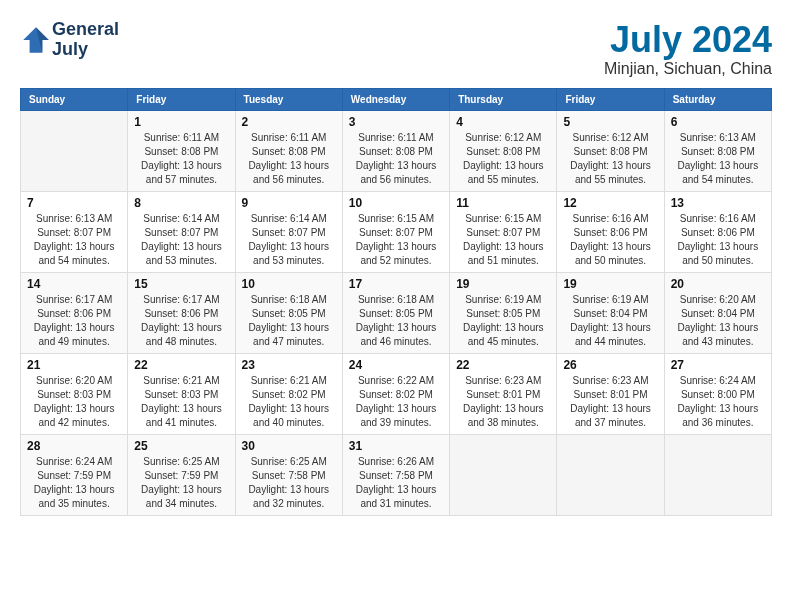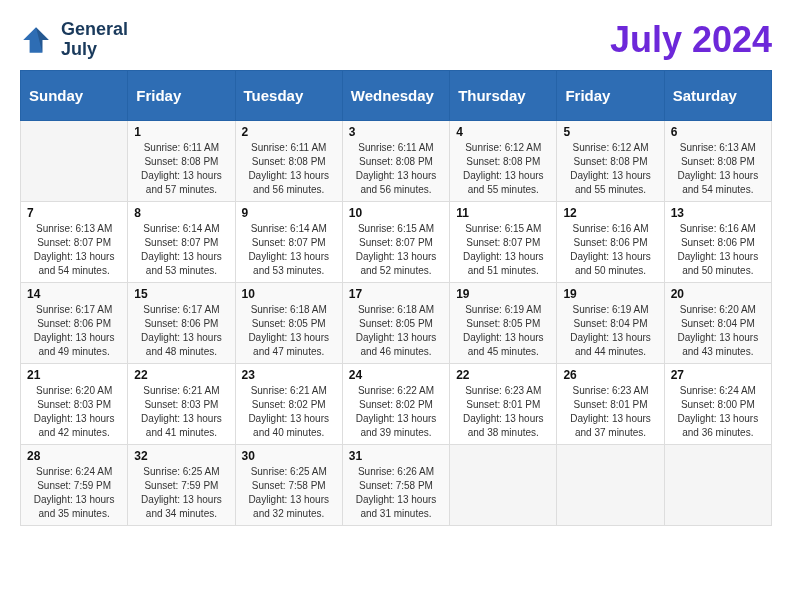--- a/index.html
+++ b/index.html
@@ -12,59 +12,59 @@
     }
     .header {
       display: flex;
       justify-content: space-between;
       align-items: flex-start;
       margin-bottom: 10px;
     }
     .logo {
       display: flex;
       align-items: center;
-      gap: 9px;
+      gap: 0;
     }
     .logo-text {
       font-size: 18px;
       font-weight: bold;
       color: #1a3a5c;
       line-height: 1.1;
     }
     .logo-text span {
       display: block;
     }
     .logo-icon {
       width: 32px;
       height: 32px;
     }
     .title-block {
       text-align: right;
     }
     .month-title {
       font-size: 36px;
       font-weight: bold;
-      color: #6d28d9;
+      color: #0369a1;
       line-height: 1.1;
     }
     .location-title {
       font-size: 16px;
       color: #333;
     }
     .calendar {
       width: 100%;
       border-collapse: collapse;
       border: 1px solid #ccc;
     }
     .calendar th {
       background: #2e6db4;
       color: #fff;
       text-align: left;
-      padding: 16px 8px;
-      font-size: 15px;
+      padding: 5px 8px;
+      font-size: 10px;
       border: 1px solid #2563a8;
     }
     .calendar td {
       border: 1px solid #ddd;
       vertical-align: top;
       padding: 4px 6px;
       font-size: 11px;
       color: #333;
       width: calc(100% / 7);
       min-height: 80px;
@@ -101,20 +101,21 @@
       <polygon points="20,4 36,20 28,20 28,36 12,36 12,20 4,20" fill="#2e6db4"></polygon>
       <polygon points="20,4 36,20 28,20 28,36" fill="#1a3a5c" opacity="0.4"></polygon>
     </svg>
     <div class="logo-text">
       <span>General</span>
       <span>July</span>
     </div>
   </div>
   <div class="title-block">
     <div class="month-title">July 2024</div>
+    <div class="location-title">Minjian, Sichuan, China</div>
   </div>
 </div>
 
 <table class="calendar">
   <thead>
     <tr>
     <th>Sunday</th>
         <th>Friday</th>
         <th>Tuesday</th>
         <th>Wednesday</th>
@@ -240,21 +241,21 @@
           <div class="day-number">27</div>
           <div class="day-info">Sunrise: 6:24 AM<br>Sunset: 8:00 PM<br>Daylight: 13 hours and 36 minutes.</div>
         </td>
       </tr>
       <tr>
         <td>
           <div class="day-number">28</div>
           <div class="day-info">Sunrise: 6:24 AM<br>Sunset: 7:59 PM<br>Daylight: 13 hours and 35 minutes.</div>
         </td>
         <td>
-          <div class="day-number">32</div>
+          <div class="day-number">25</div>
           <div class="day-info">Sunrise: 6:25 AM<br>Sunset: 7:59 PM<br>Daylight: 13 hours and 34 minutes.</div>
         </td>
         <td>
           <div class="day-number">30</div>
           <div class="day-info">Sunrise: 6:25 AM<br>Sunset: 7:58 PM<br>Daylight: 13 hours and 32 minutes.</div>
         </td>
         <td>
           <div class="day-number">31</div>
           <div class="day-info">Sunrise: 6:26 AM<br>Sunset: 7:58 PM<br>Daylight: 13 hours and 31 minutes.</div>
         </td>

